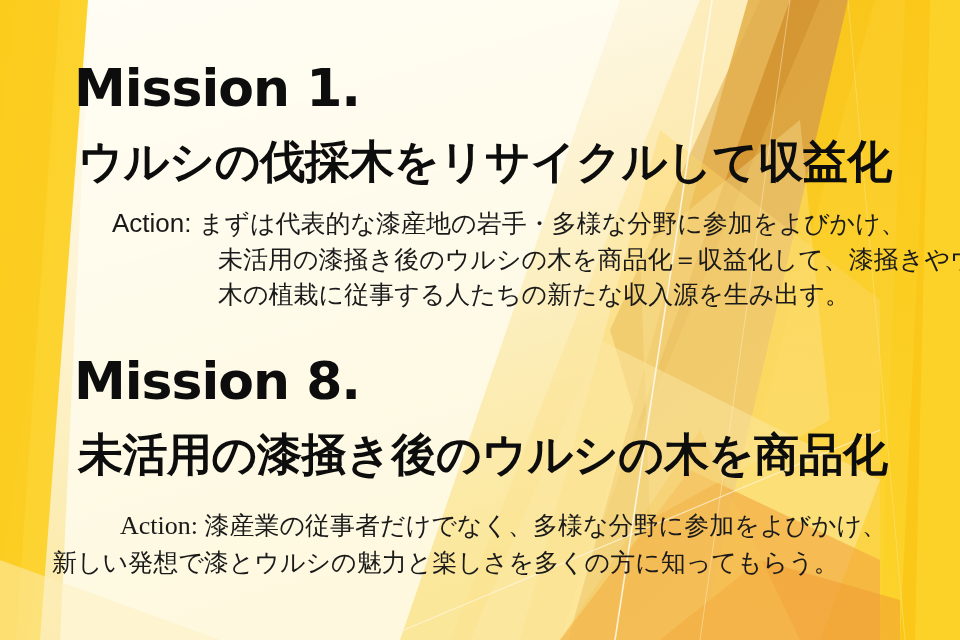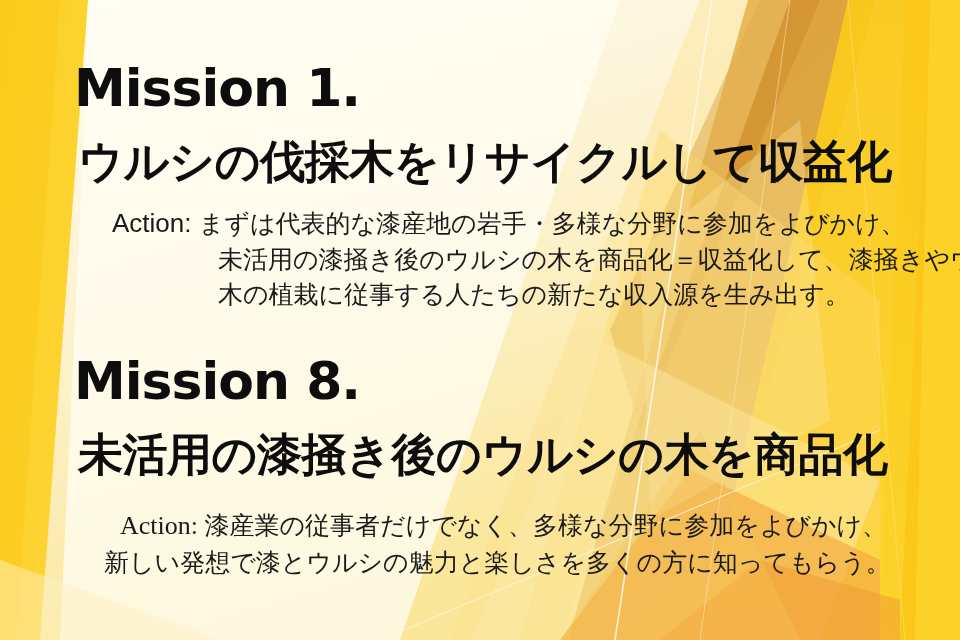--- a/index.html
+++ b/index.html
@@ -76,21 +76,21 @@
 
   .m1-title   { top: 62px; }
   .m1-head    { top: 132px; }
   .m1-action  { top: 205px; }
   .m2-title   { top: 355px; }
   .m2-head    { top: 425px; }
   .m2-action  { top: 508px; font-family: Liberation Serif, serif; }
 
   .m2-action { padding-left: 0; }
   .m2-action .action-line { padding-left: 120px; }
-  .m2-action .action-line.second { padding-left: 104px; }
+  .m2-action .action-line.second { padding-left: 52px; }
   .m1-action .action-line.second { padding-left: 106px; }
   .m1-action .action-line.third  { padding-left: 106px; }
 </style>
 </head>
 <body>
 
 <div id="slide">
 
   <svg id="bg" viewBox="0 0 960 640" preserveAspectRatio="none" aria-hidden="true">
     <defs>

